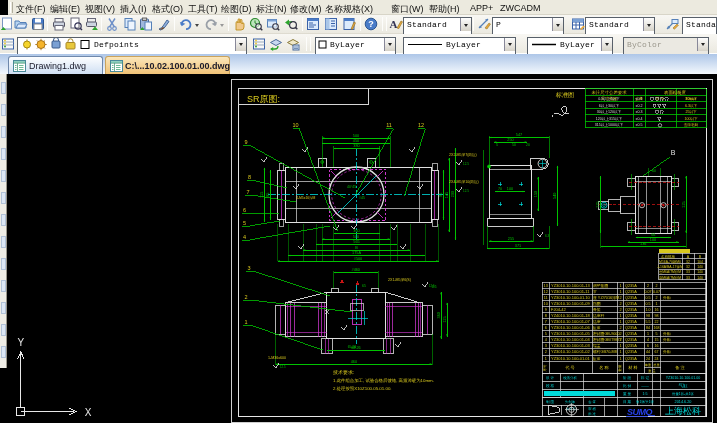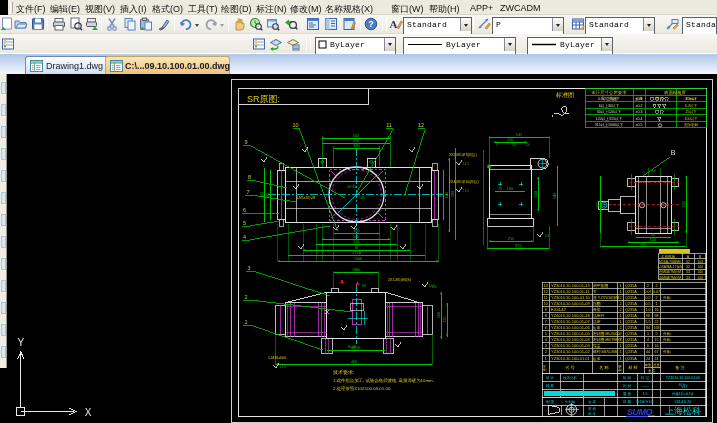--- a/index.html
+++ b/index.html
@@ -11,21 +11,21 @@
 .ic{position:absolute}
 .sep{position:absolute;top:2px;width:1px;height:14px;background:#b9b6aa;border-right:1px solid #fdfdfb}
 .combo{position:absolute;height:31px;background:#fff;border:1px solid #58606a;font-size:8px;font-family:"Liberation Mono",monospace;color:#000;letter-spacing:0.2px}
 .combo .t{position:absolute;left:3px;top:2px}
 .combo .btn{position:absolute;right:0;top:0;width:11px;height:13px;background:linear-gradient(#fdfdfd,#d6d2c8);border-left:1px solid #889}
 .combo .btn:after{content:"";position:absolute;left:2.6px;top:5.5px;border:2.8px solid transparent;border-top:3.6px solid #222}
 .combo.dis{background:#ebe9e2;color:#9a978c}
 .tabbar{position:absolute;left:0;top:54px;width:717px;height:20px;background:linear-gradient(#aec6e8,#f4f8fd)}
 .tab{position:absolute;top:2px;height:18px;border:1px solid #6f88ab;border-bottom:none;border-radius:3px 3px 0 0;font-size:9px;color:#1a1a2a}
 .tab .lbl{position:absolute;left:20px;top:4px;white-space:nowrap}
-.tab1{left:25px;width:95px;background:linear-gradient(#fdfeff,#cfdff3)}
+.tab1{left:8px;width:95px;background:linear-gradient(#fdfeff,#cfdff3)}
 .tab2{left:105px;width:125px;background:linear-gradient(#fbe7bb,#f0c276);border-color:#caa35c;font-weight:bold}
 .canvas{position:absolute;left:0;top:74px;width:717px;height:349px;background:#000}
 .sliver{position:absolute;left:0;top:0;width:7px;height:294px;background:#efede6;border-right:1px solid #9a978c}
 </style></head><body>
 <div class="menubar">
     <div class="grip"></div>
     <span style="left:8px">文件(F)</span>
     <span style="left:42px">编辑(E)</span>
     <span style="left:77px">视图(V)</span>
     <span style="left:112px">插入(I)</span>
@@ -186,20 +186,35 @@
     </div>
   </div>
 <div id="tb2" class="tb">
     <svg class="ic" style="left:1px;top:3px" width="14" height="14" viewBox="0 0 14 14">
       <rect x="1.5" y="2" width="11" height="10" fill="#f8f8f8" stroke="#3a62a8"></rect>
       <path d="M1.5 5 h11 M1.5 8 h11" stroke="#9ab"></path>
       <circle cx="4" cy="3.5" r="1" fill="#e8c83c"></circle>
       <circle cx="4" cy="6.5" r="1" fill="#e8c83c"></circle>
       <circle cx="4" cy="9.5" r="1" fill="#3aa03a"></circle>
     </svg>
+    <div class="combo" style="left:17px;top:2.5px;width:230px">
+      <svg width="70" height="13" style="position:absolute;left:3px;top:0">
+        <circle cx="6" cy="6.5" r="3.5" fill="#f5d42a" stroke="#a88a10"></circle>
+        <path d="M6 1.5 v1.6 M6 9.9 v1.6" stroke="#a88a10"></path>
+        <circle cx="20" cy="6.5" r="4" fill="#f5b42a" stroke="#a8741a"></circle>
+        <path d="M20 0.8 v1.8 M20 10.4 v1.8 M14.3 6.5 h1.8 M23.9 6.5 h1.8 M16 2.5 l1.2 1.2 M22.8 9.3 l1.2 1.2 M24 2.5 l-1.2 1.2 M17.2 9.3 l-1.2 1.2" stroke="#a8741a" stroke-width="0.9"></path>
+        <rect x="31" y="3" width="8" height="7" rx="1" fill="#7aa0d4" stroke="#3a5a8a"></rect>
+        <path d="M32.5 3 v-1 a2.5 2.5 0 0 1 5 0 v1" fill="none" stroke="#3a5a8a"></path>
+        <rect x="45" y="4.5" width="9" height="6.5" rx="1" fill="#e8c83c" stroke="#a8882a"></rect>
+        <path d="M47 4.5 v-1.2 a2.5 2.5 0 0 1 5 0 v1.2" fill="none" stroke="#a8882a"></path>
+        <rect x="60" y="2.5" width="8" height="8" fill="#fff" stroke="#000"></rect>
+      </svg>
+      <span class="t" style="left:76px;top:2px">Defpoints</span>
+      <span class="btn"></span>
+    </div>
     <svg class="ic" style="left:252px;top:3px" width="14" height="14" viewBox="0 0 14 14">
       <rect x="1.5" y="2" width="11" height="10" fill="#f8f8f8" stroke="#3a62a8"></rect>
       <path d="M1.5 5 h11 M1.5 8 h11" stroke="#9ab"></path>
       <circle cx="4" cy="3.5" r="1" fill="#e8c83c"></circle>
       <circle cx="4" cy="6.5" r="1" fill="#e8c83c"></circle>
       <circle cx="4" cy="9.5" r="1" fill="#3aa03a"></circle>
     </svg>
     <svg class="ic" style="left:269px;top:3px" width="14" height="14" viewBox="0 0 14 14">
       <path d="M7 2.5 L12.5 5.5 L7 8.5 L1.5 5.5 Z" fill="#c8d8f0" stroke="#4a6a9a"></path>
       <path d="M2 12 L6 12 A3 3 0 0 0 9 9" fill="none" stroke="#2da52d" stroke-width="1.3"></path>
@@ -224,41 +239,45 @@
         <path d="M1 6.5 h34" stroke="#000"></path>
       </svg>
       <span class="t" style="left:42px">ByLayer</span>
       <span class="btn"></span>
     </div>
     <div class="combo" style="left:527px;top:2.5px;width:86px">
       <svg width="30" height="13" style="position:absolute;left:3px">
         <path d="M1 6.5 h24" stroke="#000" stroke-width="1.5"></path>
       </svg>
       <span class="t" style="left:32px">ByLayer</span>
+      <span class="btn"></span>
+    </div>
+    <div class="combo dis" style="left:623px;top:2.5px;width:86px">
+      <span class="t">ByColor</span>
       <span class="btn"></span>
     </div>
   </div>
 <div class="tabbar">
     <div class="tab tab1">
       <svg width="13" height="12" viewBox="0 0 13 12" style="position:absolute;left:4px;top:3px">
         <rect x="0.5" y="0.5" width="12" height="11" fill="#fff" stroke="#4a8a9a"></rect>
         <rect x="1" y="1" width="11" height="2" fill="#8fd0c0"></rect>
         <path d="M0.5 3.2 h12 M4.5 3.2 v8" stroke="#3a8a6a" stroke-width="0.7"></path>
         <path d="M2 5.5 h1.5 M2 7.5 h1.5 M2 9.5 h1.5 M6 5.5 h4.5 M6 7.5 h4.5 M6 9.5 h4.5" stroke="#4aaa7a" stroke-width="0.8"></path>
       </svg>
       <span class="lbl">Drawing1.dwg</span>
     </div>
     <div class="tab tab2">
       <svg width="13" height="12" viewBox="0 0 13 12" style="position:absolute;left:4px;top:3px">
         <rect x="0.5" y="0.5" width="12" height="11" fill="#fff" stroke="#4a8a9a"></rect>
         <rect x="1" y="1" width="11" height="2" fill="#8fd0c0"></rect>
         <path d="M0.5 3.2 h12 M4.5 3.2 v8" stroke="#3a8a6a" stroke-width="0.7"></path>
         <path d="M2 5.5 h1.5 M2 7.5 h1.5 M2 9.5 h1.5 M6 5.5 h4.5 M6 7.5 h4.5 M6 9.5 h4.5" stroke="#4aaa7a" stroke-width="0.8"></path>
       </svg>
-      <span class="lbl" style="left:19px">C:\...09.10.100.01.00.dwg</span>
+      <span class="lbl" style="left:19px">C:\...10.02.100.01.00.dwg</span>
     </div>
   </div>
 <div class="canvas">
     <div class="sliver">
       <div style="position:absolute;left:1px;top:8px;width:5px;height:12px;background:#dde7f4;border:1px solid #b2c2d8"></div>
       <div style="position:absolute;left:1px;top:30px;width:5px;height:12px;background:#dde7f4;border:1px solid #b2c2d8"></div>
       <div style="position:absolute;left:1px;top:52px;width:5px;height:12px;background:#dde7f4;border:1px solid #b2c2d8"></div>
       <div style="position:absolute;left:1px;top:74px;width:5px;height:12px;background:#dde7f4;border:1px solid #b2c2d8"></div>
       <div style="position:absolute;left:1px;top:96px;width:5px;height:12px;background:#dde7f4;border:1px solid #b2c2d8"></div>
       <div style="position:absolute;left:1px;top:118px;width:5px;height:12px;background:#dde7f4;border:1px solid #b2c2d8"></div>

